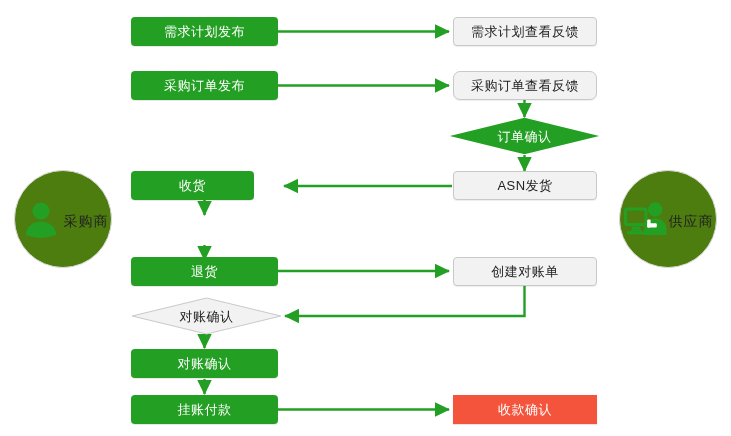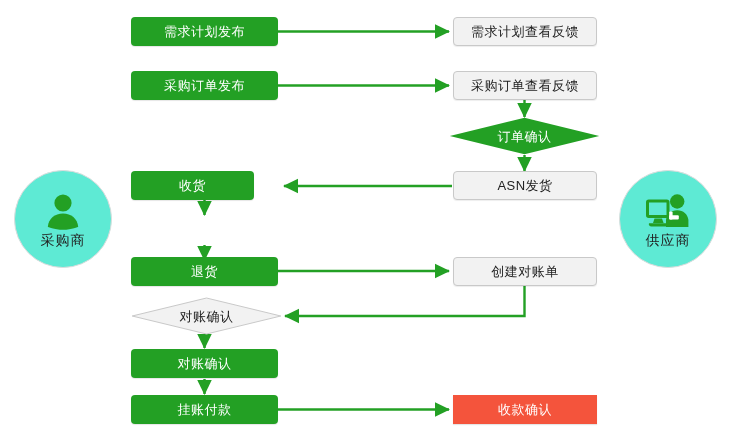--- a/index.html
+++ b/index.html
@@ -81,24 +81,23 @@
   }
   .diamond.green .dlabel { color: #ffffff; }
   .diamond.plain .dlabel { color: #222222; }
 
   
   .actor {
     position: absolute;
     width: 98px;
     height: 98px;
     border-radius: 50%;
-    background: #5eead4;
+    background: #4d7c0f;
     border: 1px solid #dcdcdc;
     display: flex;
-    flex-direction: column;
     align-items: center;
     justify-content: center;
     z-index: 3;
   }
   .actor .aicon {
     width: 46px;
     height: 40px;
     display: block;
     margin-bottom: -2px;
   }
@@ -182,21 +181,21 @@
   </div>
 
   <div class="node plain" style="left:453px; top:17px; width:144px; height:29px;">
     <span>需求计划查看反馈</span>
   </div>
 
   <div class="node green" style="left:131px; top:71px; width:147px; height:29px;">
     <span>采购订单发布</span>
   </div>
 
-  <div class="node plain" style="left:453px; top:71px; width:144px; height:29px;">
+  <div class="node plain" style="left:453px; top:71px; width:144px; height:29px;border-radius:7px;">
     <span>采购订单查看反馈</span>
   </div>
 
   <div class="diamond green" style="left:449px; top:117px; width:151px; height:38px;">
     <svg class="dshape" viewBox="0 0 151 38" preserveAspectRatio="none" xmlns="http://www.w3.org/2000/svg">
       <polygon points="75.5,0.8 150.2,19 75.5,37.2 0.8,19" fill="#23a024"></polygon>
     </svg>
     <span class="dlabel">订单确认</span>
   </div>
 

